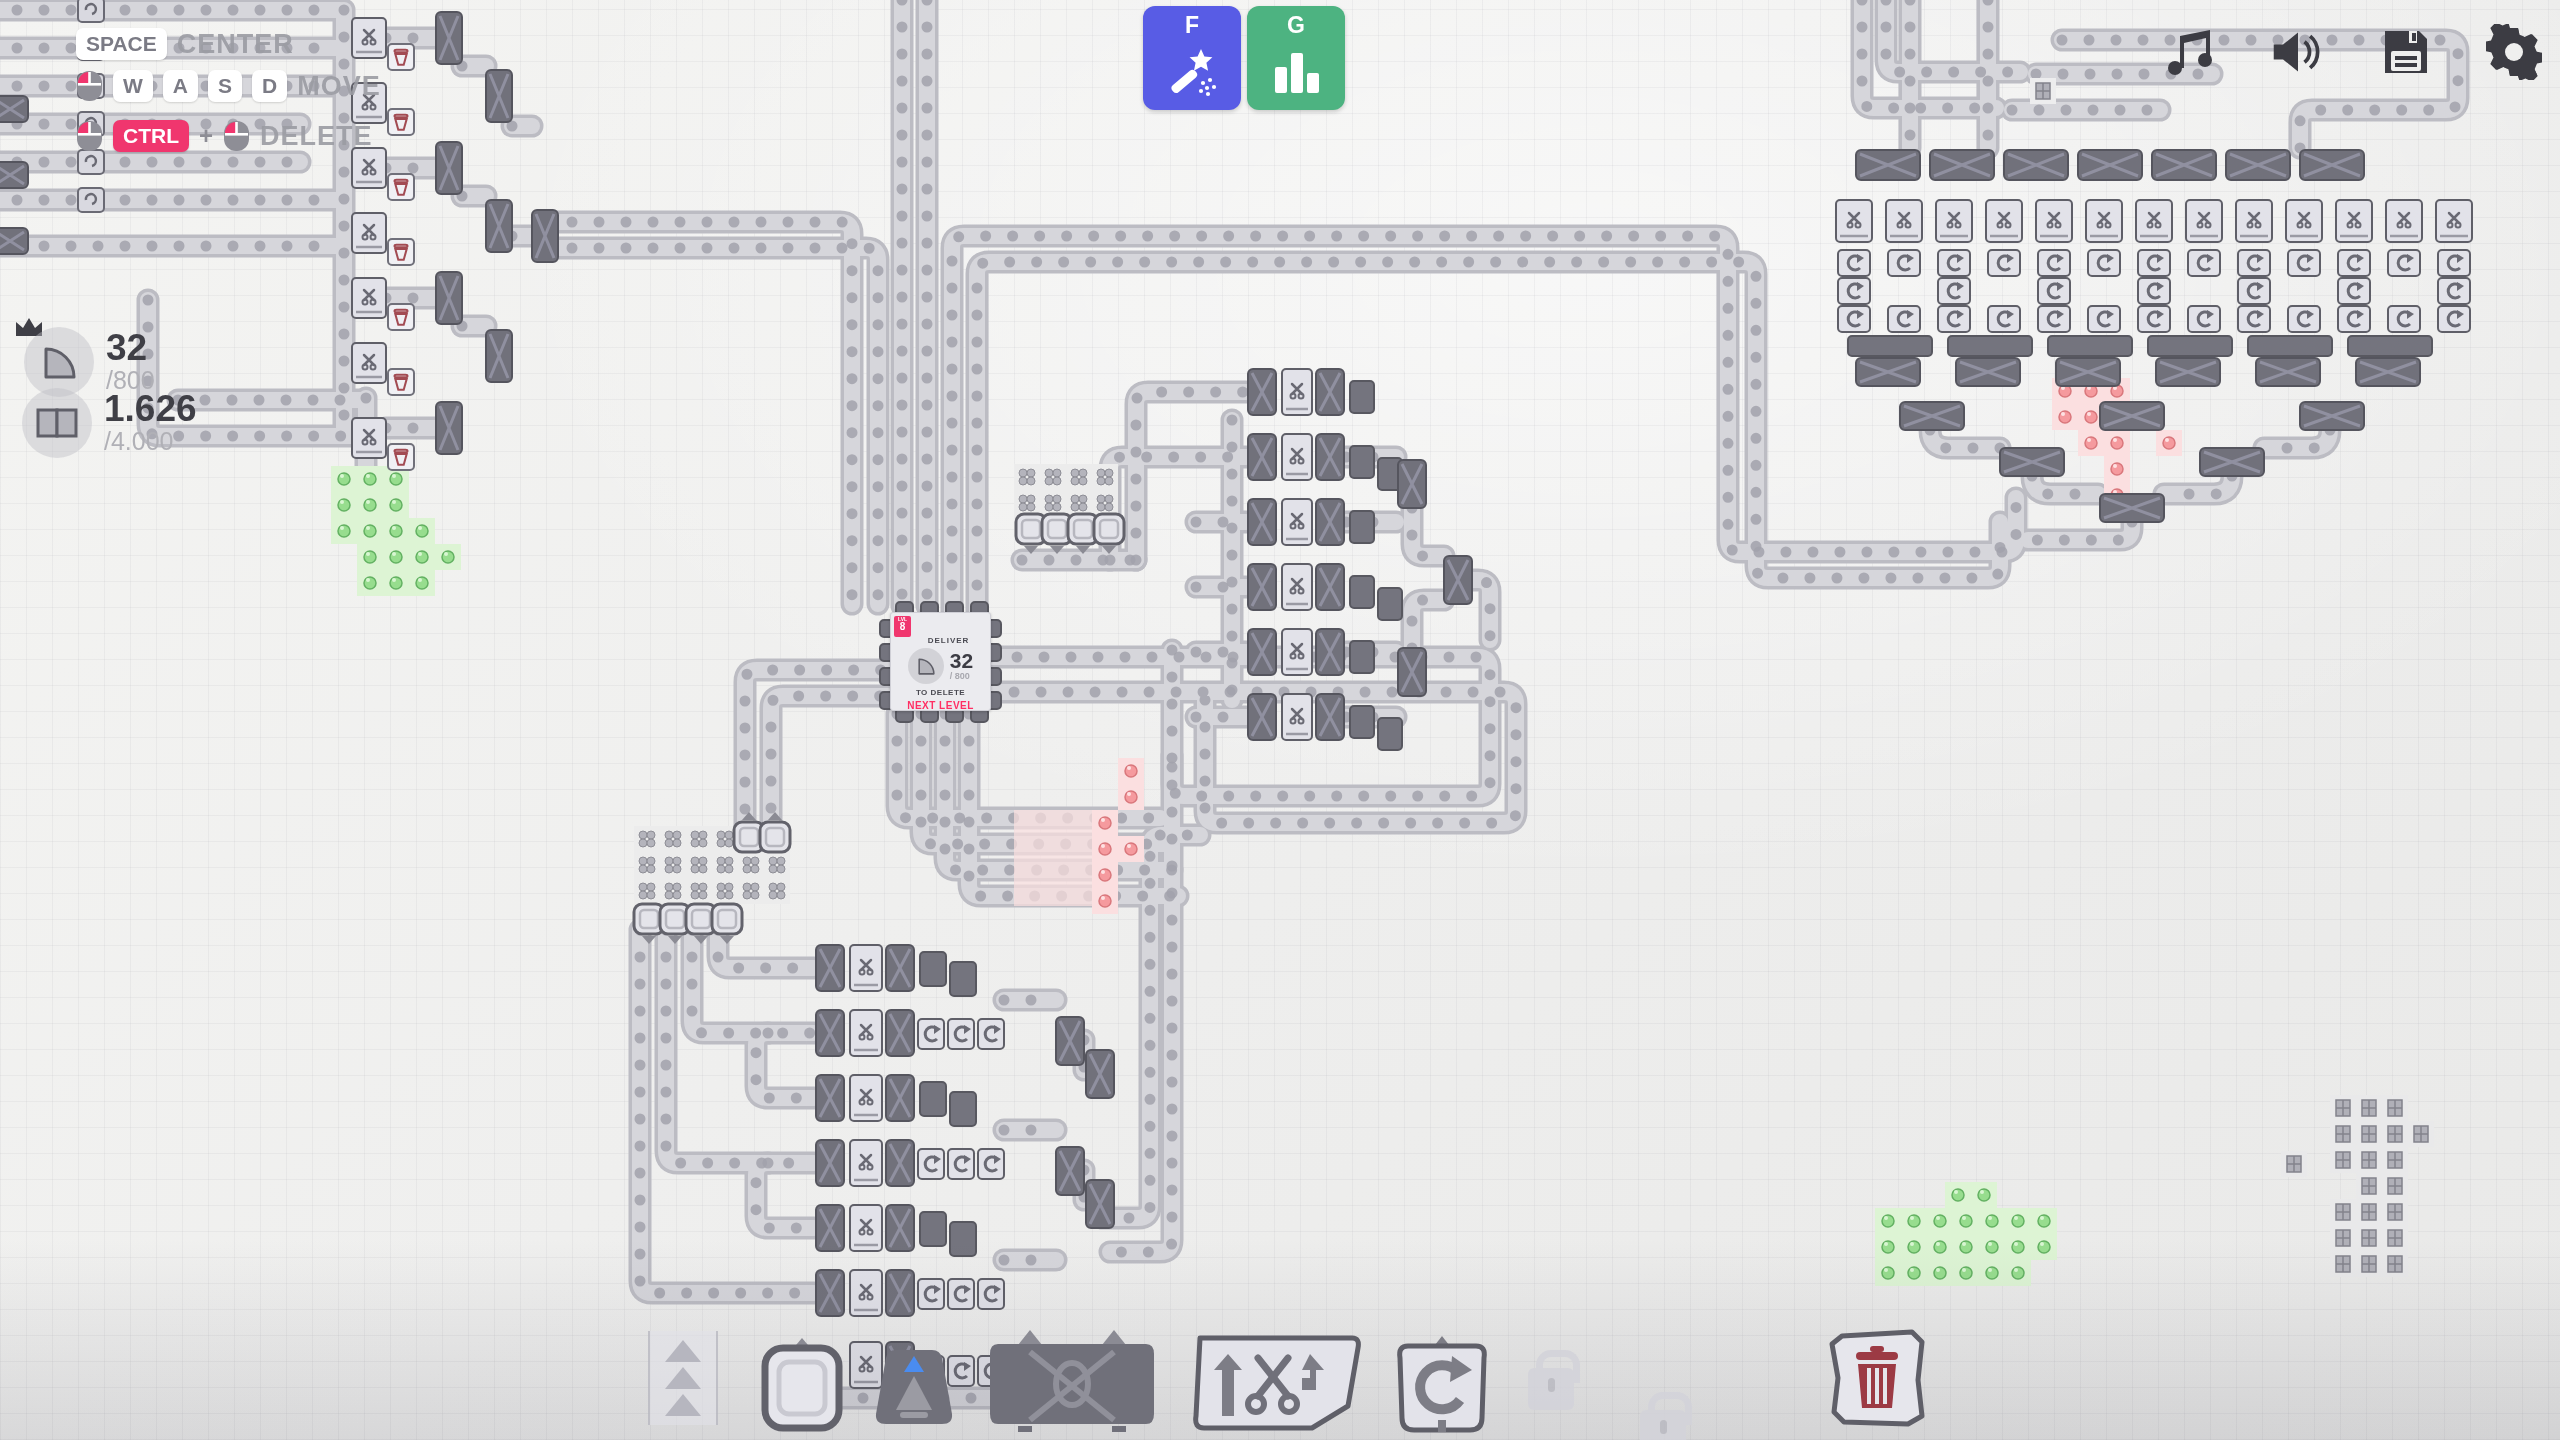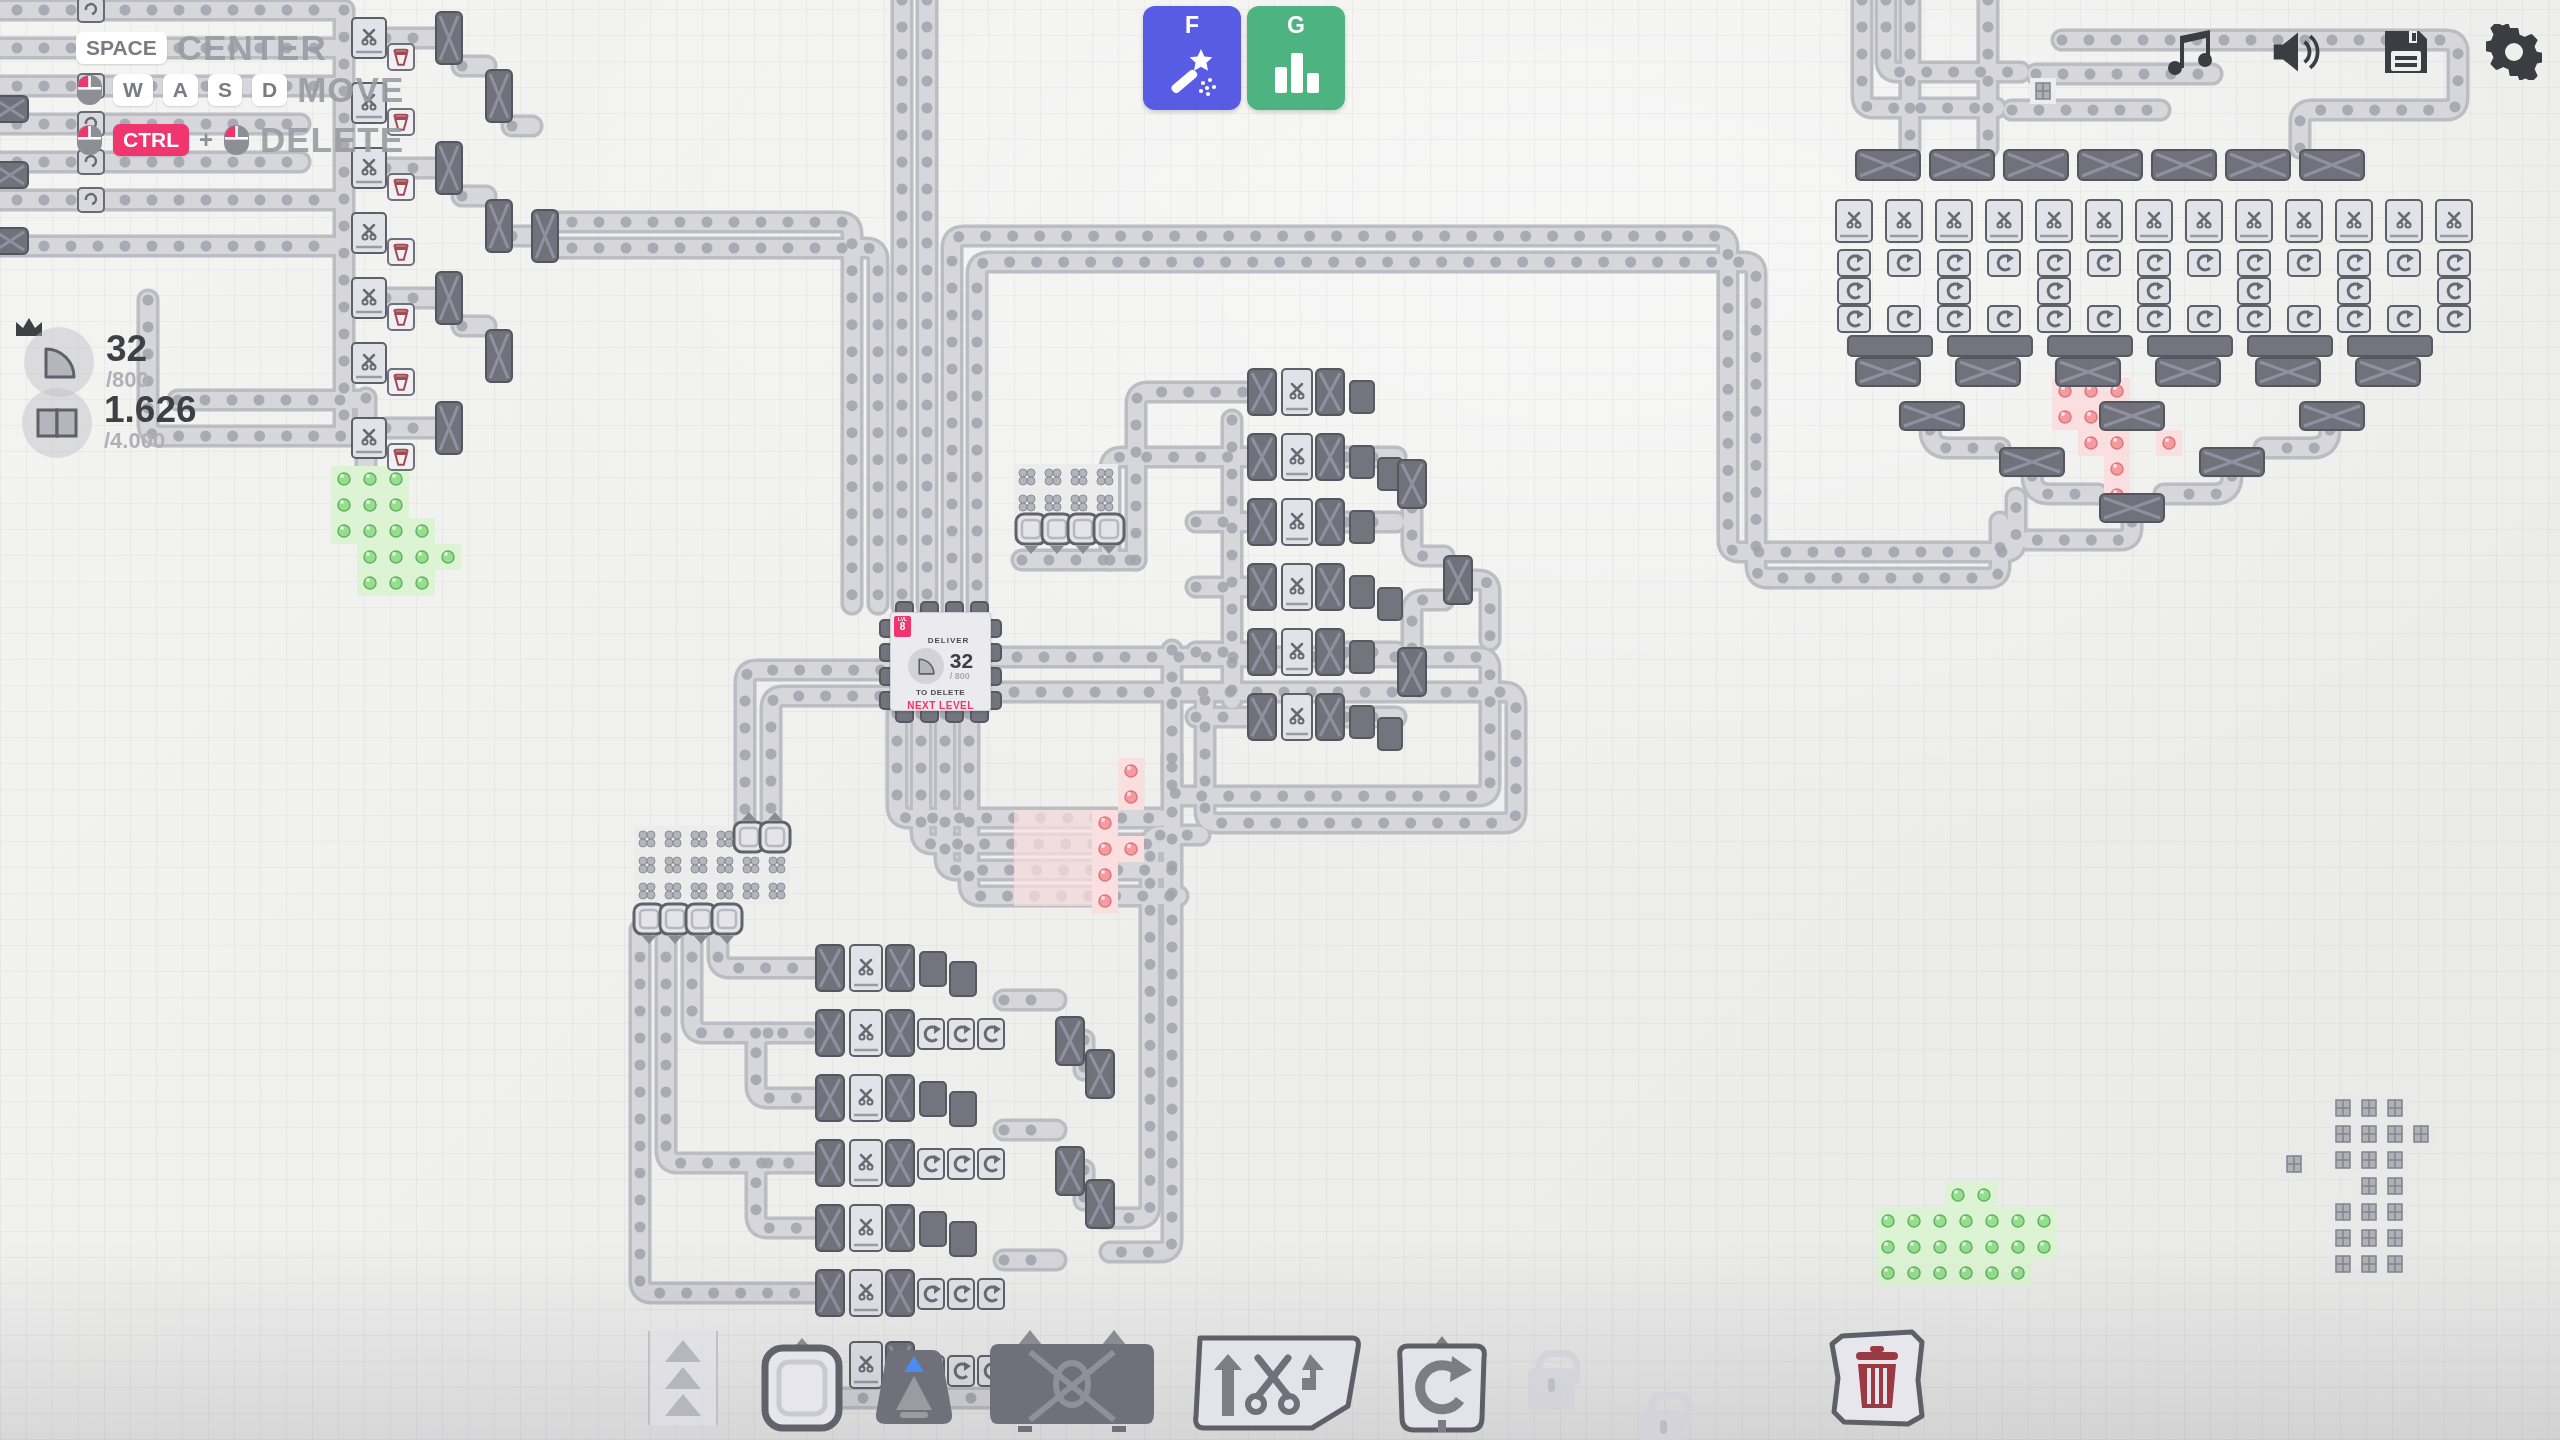--- a/index.html
+++ b/index.html
@@ -23,31 +23,31 @@
   .hud { position:absolute; z-index:10; }
 
   
   .kbrow { display:flex; align-items:center; gap:10px; position:absolute;padding-left:48px; }
   .key {
     background:#fff; color:#7b7b85; font-weight:bold; font-size:21px;
     border-radius:7px; padding:3px 10px; min-width:33px; text-align:center;
     box-shadow:0 1px 2px rgba(0,0,0,.15); line-height:26px;
   }
   .key.pink { background:#f0366e; color:#fff; }
-  .hintlabel { color:#9b9ca3; font-weight:bold; font-size:35px; letter-spacing:1px; opacity:.9; }
+  .hintlabel { color:#9b9ca3; font-weight:bold; font-size:27px; letter-spacing:1px; opacity:.9; }
   .plus { color:#8d8d95; font-weight:bold; font-size:24px; }
   .mouse { width:27px; height:32px; position:relative; }
   .mouse svg { position:absolute; inset:0; }
 
   
   .goal { position:absolute; display:flex; align-items:center; gap:12px; }
   .goal .bubble { width:70px; height:70px; border-radius:50%; background:rgba(190,190,198,.45);
      display:flex; align-items:center; justify-content:center; }
   .goal .nums .amt { font-size:37px; font-weight:bold; color:#3f3f46; line-height:36px; }
-  .goal .nums .tgt { font-size:22px; font-weight:bold; color:#b0b0b6; }
+  .goal .nums .tgt { font-size:25px; font-weight:normal; color:#b0b0b6; }
 
   
   .hotbtn { position:absolute; top:6px; width:98px; height:104px; border-radius:12px;
     display:flex; flex-direction:column; align-items:center; padding-top:6px; gap:4px;
     box-shadow:0 2px 4px rgba(0,0,0,.18); cursor:pointer; }
   .hotbtn .hk { color:#fff; font-weight:bold; font-size:23px; }
 
   
   .sysicons { position:absolute; top:22px; right:18px; display:flex; gap:52px; align-items:center; }
   .sysicon { width:56px; height:60px; display:flex; align-items:center; justify-content:center; cursor:pointer; }

